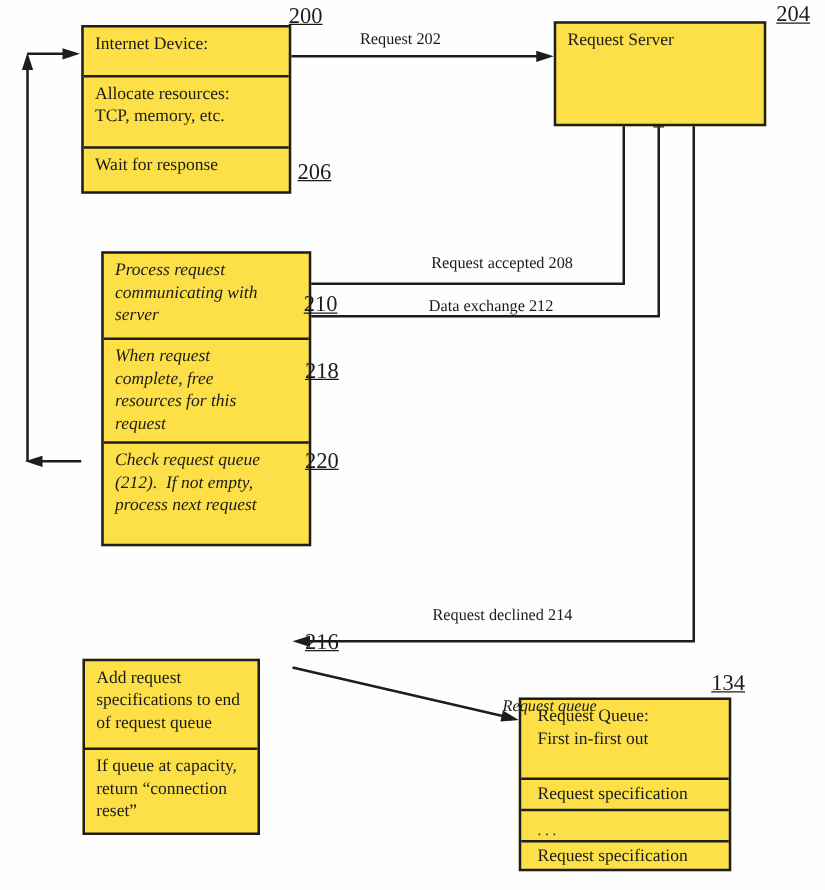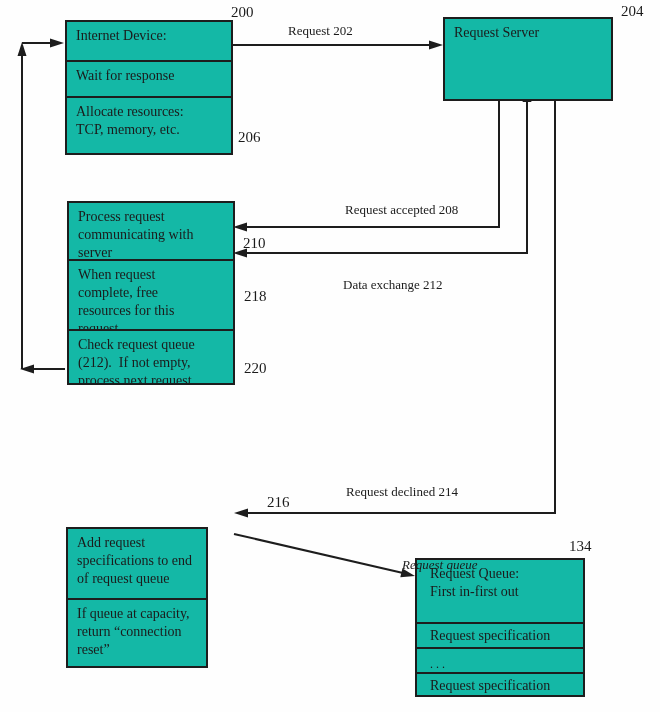--- a/index.html
+++ b/index.html
@@ -20,38 +20,39 @@
   }
   svg.lines line, svg.lines polyline {
     stroke: #1d1d1d;
     stroke-width: 2;
     fill: none;
   }
   svg.lines polygon { fill: #1d1d1d; stroke: none; }
   .box {
     position: absolute;
     border: 2px solid #1d1d1d;
-    background: #14b8a6;
+    background: #fde047;
     display: flex;
     flex-direction: column;
   }
   .sec {
     font-size: 14px;
     line-height: 18px;
     padding: 5px 6px 2px 9px;
     white-space: pre-wrap;
     overflow: hidden;
   }
   .sec + .sec { border-top: 2px solid #1d1d1d; }
   .grow { flex: 1 1 auto; }
   .lbl {
     position: absolute;
-    font-size: 15px;
+    font-size: 18px;
     line-height: 17px;
     white-space: nowrap;
+    text-decoration: underline;
   }
   .arrow-lbl {
     position: absolute;
     font-size: 13px;
     line-height: 16px;
     white-space: nowrap;
   }
 </style>
 </head>
 <body>
@@ -94,30 +95,30 @@
     </g>
 
     <g>
       <line x1="234" y1="534" x2="403" y2="573"></line>
       <polygon points="415,576 402.4,568.4 400.3,577.2"></polygon>
     </g>
   </svg>
 
   <div class="box" style="left:65px; top:20px; width:168px; height:135px;">
     <div class="sec" style="height:38px;">Internet Device:</div>
-    <div class="sec grow">Wait for response</div>
     <div class="sec" style="height:57px;">Allocate resources:
 TCP, memory, etc.</div>
+    <div class="sec grow">Wait for response</div>
   </div>
 
   <div class="box" style="left:443px; top:17px; width:170px; height:84px;">
     <div class="sec grow">Request Server</div>
   </div>
 
-  <div class="box" style="left:67px; top:201px; width:168px; height:184px;">
+  <div class="box" style="left:81px; top:201px; width:168px; height:236px;font-style:italic;">
     <div class="sec" style="height:67px;">Process request
 communicating with
 server</div>
     <div class="sec" style="height:83px;">When request
 complete, free
 resources for this
 request</div>
     <div class="sec grow">Check request queue
 (212).  If not empty,
 process next request</div>
@@ -139,23 +140,23 @@
     <div class="sec" style="height:28px; padding-top:6px; padding-left:13px; font-size:12px;">. . .</div>
     <div class="sec grow" style="padding-top:3px; padding-left:13px;">Request specification</div>
   </div>
 
   <div class="lbl" style="left:231px; top:4px;">200</div>
   <div class="lbl" style="left:621px; top:3px;">204</div>
   <div class="lbl" style="left:238px; top:129px;">206</div>
   <div class="lbl" style="left:243px; top:235px;">210</div>
   <div class="lbl" style="left:244px; top:288px;">218</div>
   <div class="lbl" style="left:244px; top:360px;">220</div>
-  <div class="lbl" style="left:244px; top:494px;margin-left:23px;">216</div>
+  <div class="lbl" style="left:244px; top:505px;">216</div>
   <div class="lbl" style="left:569px; top:538px;">134</div>
 
   <div class="arrow-lbl" style="left:288px; top:23px;">Request 202</div>
   <div class="arrow-lbl" style="left:345px; top:202px;">Request accepted 208</div>
-  <div class="arrow-lbl" style="left:343px; top:237px;margin-top:40px;">Data exchange 212</div>
+  <div class="arrow-lbl" style="left:343px; top:237px;">Data exchange 212</div>
   <div class="arrow-lbl" style="left:346px; top:484px;text-align:right;">Request declined 214</div>
 
   <div class="arrow-lbl" style="left:402px; top:557px;font-style:italic;">Request queue</div>
 
 </div>
 
 </body></html>

